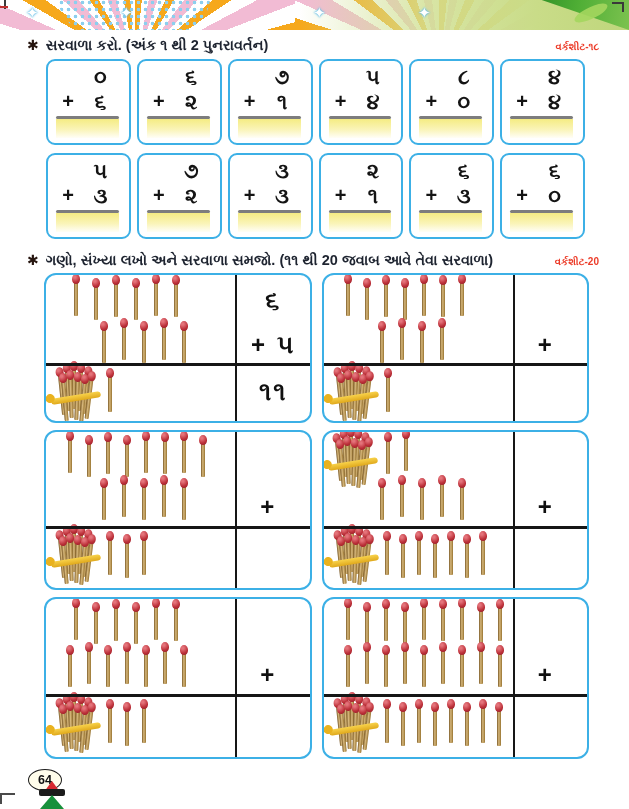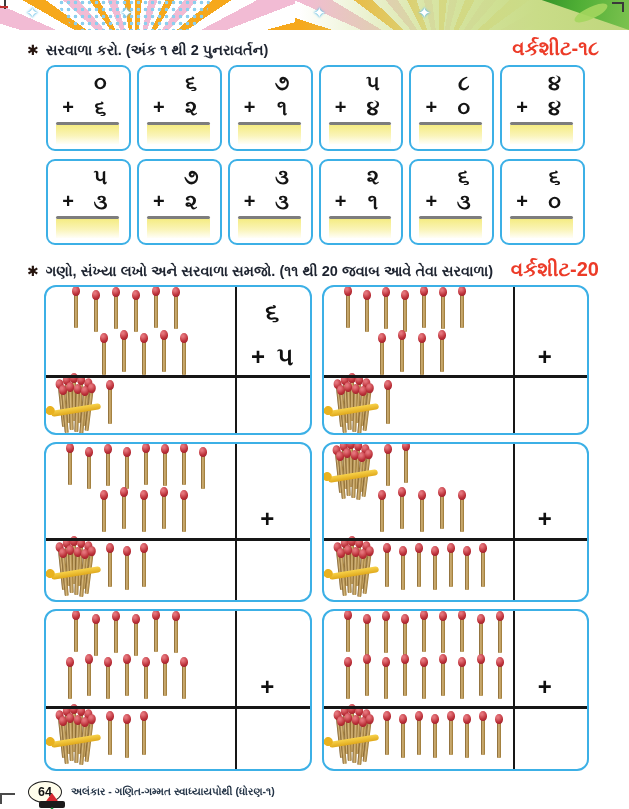--- a/index.html
+++ b/index.html
@@ -31,21 +31,21 @@
   .crop-tl::after{content:'';position:absolute;left:-4px;top:6px;width:8px;height:2px;background:#c03030;}
   .crop-tr{position:absolute;right:5px;top:2px;width:10px;height:8px;border-right:2px solid #3a3a3a;border-top:2px solid #3a3a3a;}
   .crop-bl{position:absolute;left:0;bottom:5px;width:13px;height:9px;border-top:2px solid #4a4a4a;border-left:2px solid #4a4a4a;}
   
   .section-header{display:flex;justify-content:space-between;align-items:baseline;
     margin:7px 30px 0 27px;}
   .section-header.second{margin-top:13px;}
   .sh-left{display:flex;align-items:baseline;gap:7px;}
   .bullet{color:#26150f;font-size:14px;font-weight:bold;}
   .sh-title{font-weight:bold;font-size:14.5px;color:#1e2430;}
-  .sh-label{font-weight:bold;font-size:20px;color:#EC3B28;}
+  .sh-label{font-weight:bold;font-size:10px;color:#EC3B28;}
   
   .pgrid{margin:5px 44px 0 46px;display:grid;grid-template-columns:repeat(6,1fr);
     gap:8px 6px;grid-auto-rows:86px;}
   .pbox{border:2px solid #3CB0E6;border-radius:9px;background:#fff;position:relative;
     padding:3px 9px 0 7px;box-sizing:border-box;}
   .p-grid{display:grid;grid-template-columns:26px 1fr;line-height:25px;}
   .p-num{text-align:center;font-size:21px;font-weight:bold;color:#141414;}
   .p-plus{text-align:center;font-size:20px;font-weight:bold;color:#141414;}
   .p-rule{margin:2px 1px 0;height:3px;background:#7d7d7d;border-radius:2px;}
   .p-band{margin:0 1px;height:19px;
@@ -308,20 +308,23 @@
     <div class="hline"></div>
     <div class="vline"></div>
     <div class="m-right">
       <div class="m-cell m-top">
           <span class="m-num">૬</span>
         </div>
       <div class="m-cell m-mid">
         <span class="m-plus">+</span>
         <span class="m-num">૫</span>
       </div>
+      <div class="m-cell m-bot">
+          <span class="m-num">૧૧</span>
+        </div>
     </div>
   </div>
 
   <div class="mbox">
     <div class="m-row m-row1 wide">
         <span class="stick"></span>
         <span class="stick"></span>
         <span class="stick"></span>
         <span class="stick"></span>
         <span class="stick"></span>
@@ -591,19 +594,18 @@
       </div>
       <div class="m-cell m-bot">
           <span class="m-num"></span>
         </div>
     </div>
   </div>
 </div>
 
 <div class="footer">
   <span class="page-badge">64</span>
-  <span class="footer-text">અલંકાર - ગણિત-ગમ્મત સ્વાધ્યાયપોથી (ધોરણ-૧)</span>
   <span class="mascot">
     <span class="m-redtri"></span>
       <span class="m-bow"></span>
       <span class="m-greentri"></span>
   </span>
 </div>
 
 </body></html>

